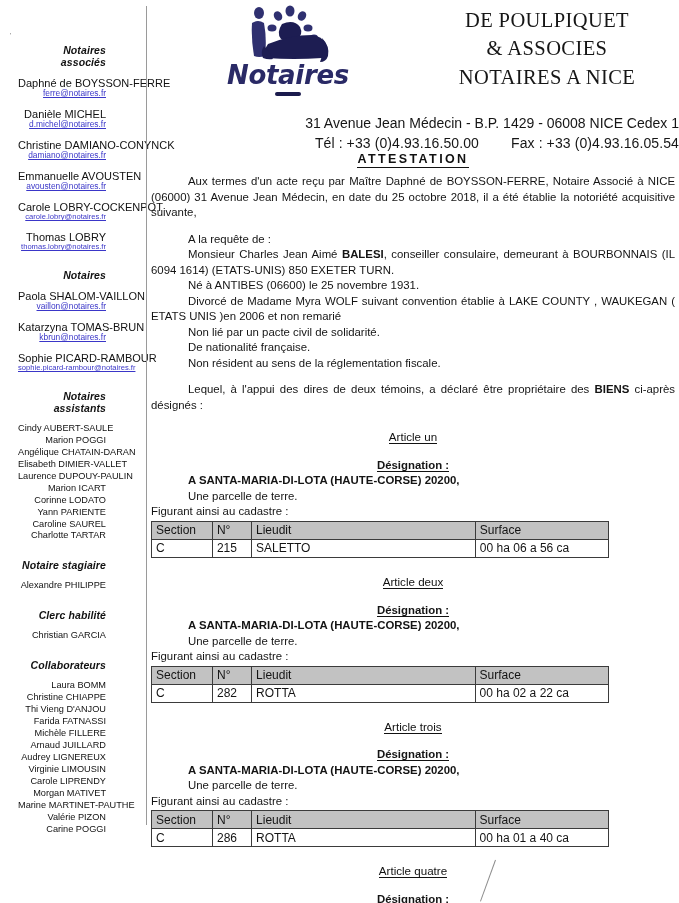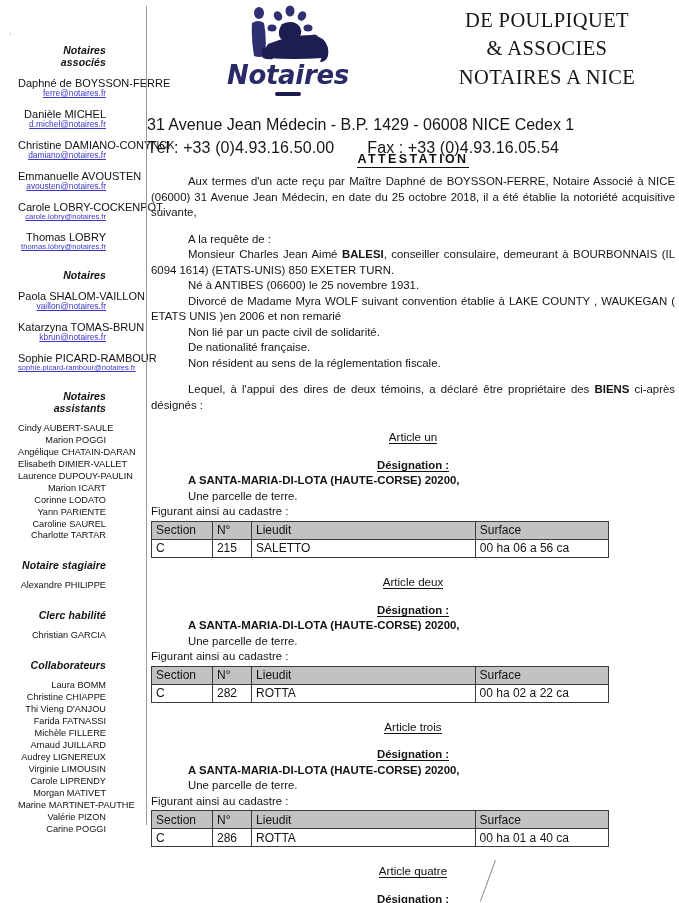--- a/index.html
+++ b/index.html
@@ -61,22 +61,22 @@
     margin:4px auto 0 auto;
   }
   .firm{
     position:absolute;left:254px;top:6px;width:292px;text-align:center;
     font-family:"Liberation Serif", serif;
     font-size:20.5px;color:#161616;line-height:1.38;letter-spacing:.4px;
   }
 
   
   .addr{
-    position:absolute;left:147px;top:114px;width:532px;text-align:left;
-    font-size:16px;color:#161616;line-height:1.42;
+    position:absolute;left:147px;top:114px;width:532px;text-align:right;
+    font-size:14px;color:#161616;line-height:1.42;
   }
   .tel-line{letter-spacing:.1px;}
   .tel-gap{display:inline-block;width:24px;}
   .attestation{
     position:absolute;left:147px;top:152px;width:532px;text-align:center;
     font-size:12.5px;font-weight:bold;color:#111;
     letter-spacing:2.4px;
   }
   .attestation span{border-bottom:1.4px solid #111;padding-bottom:1px;}
 

